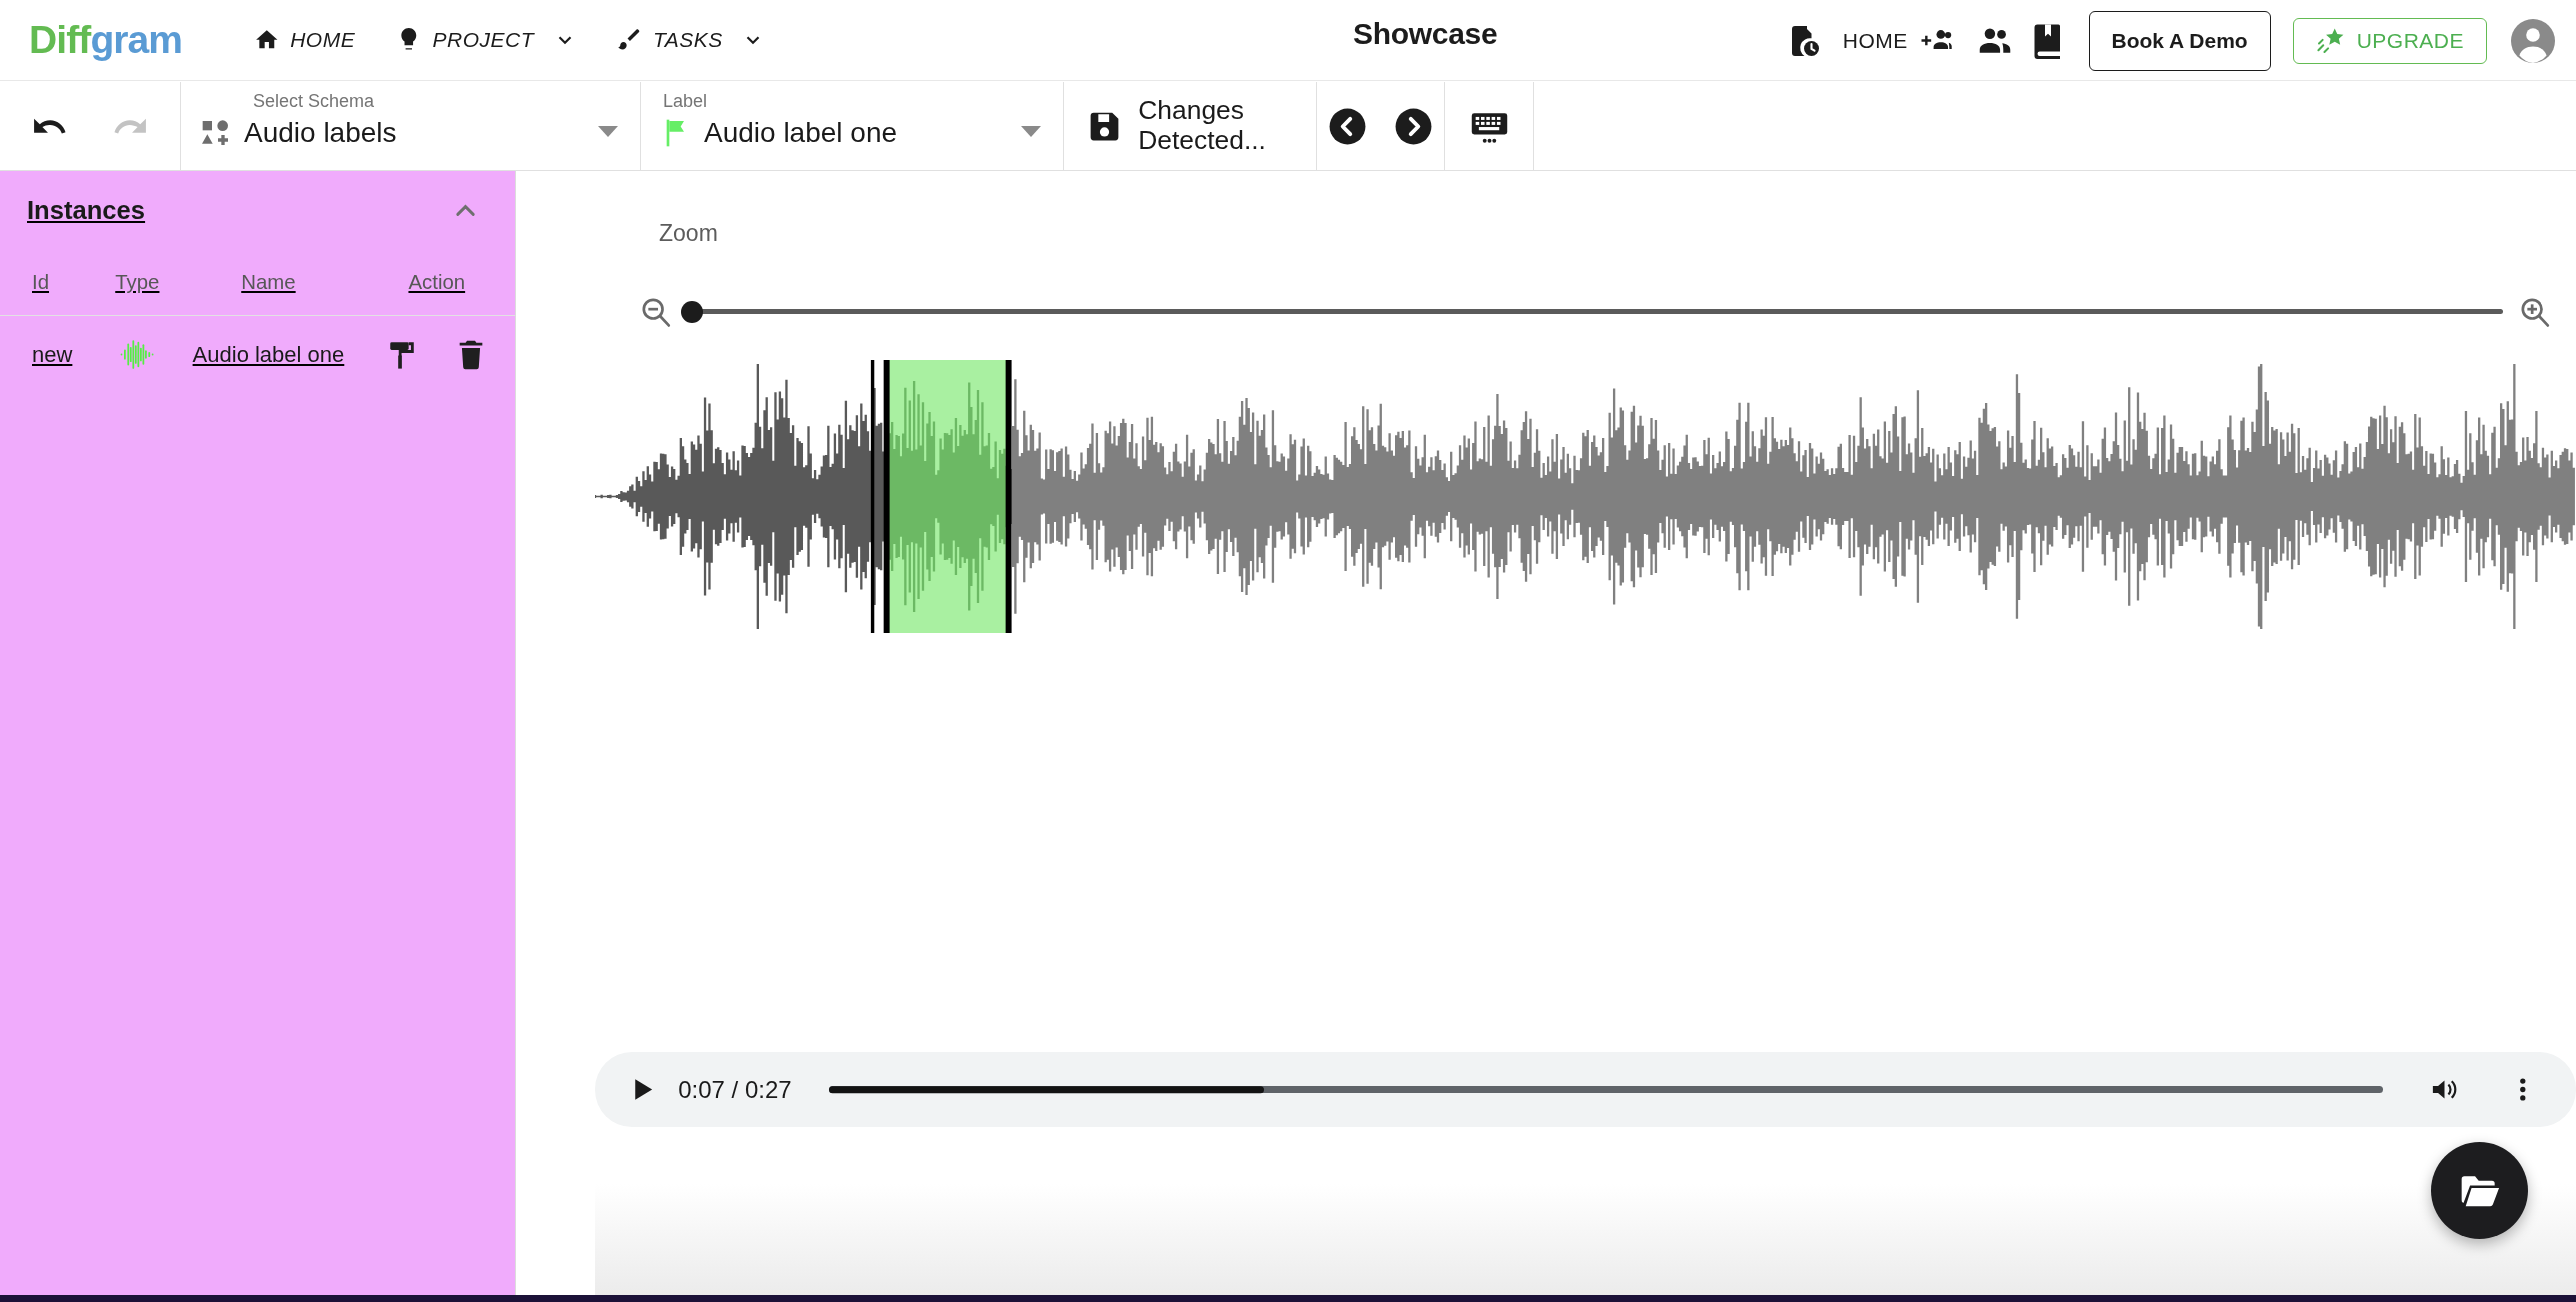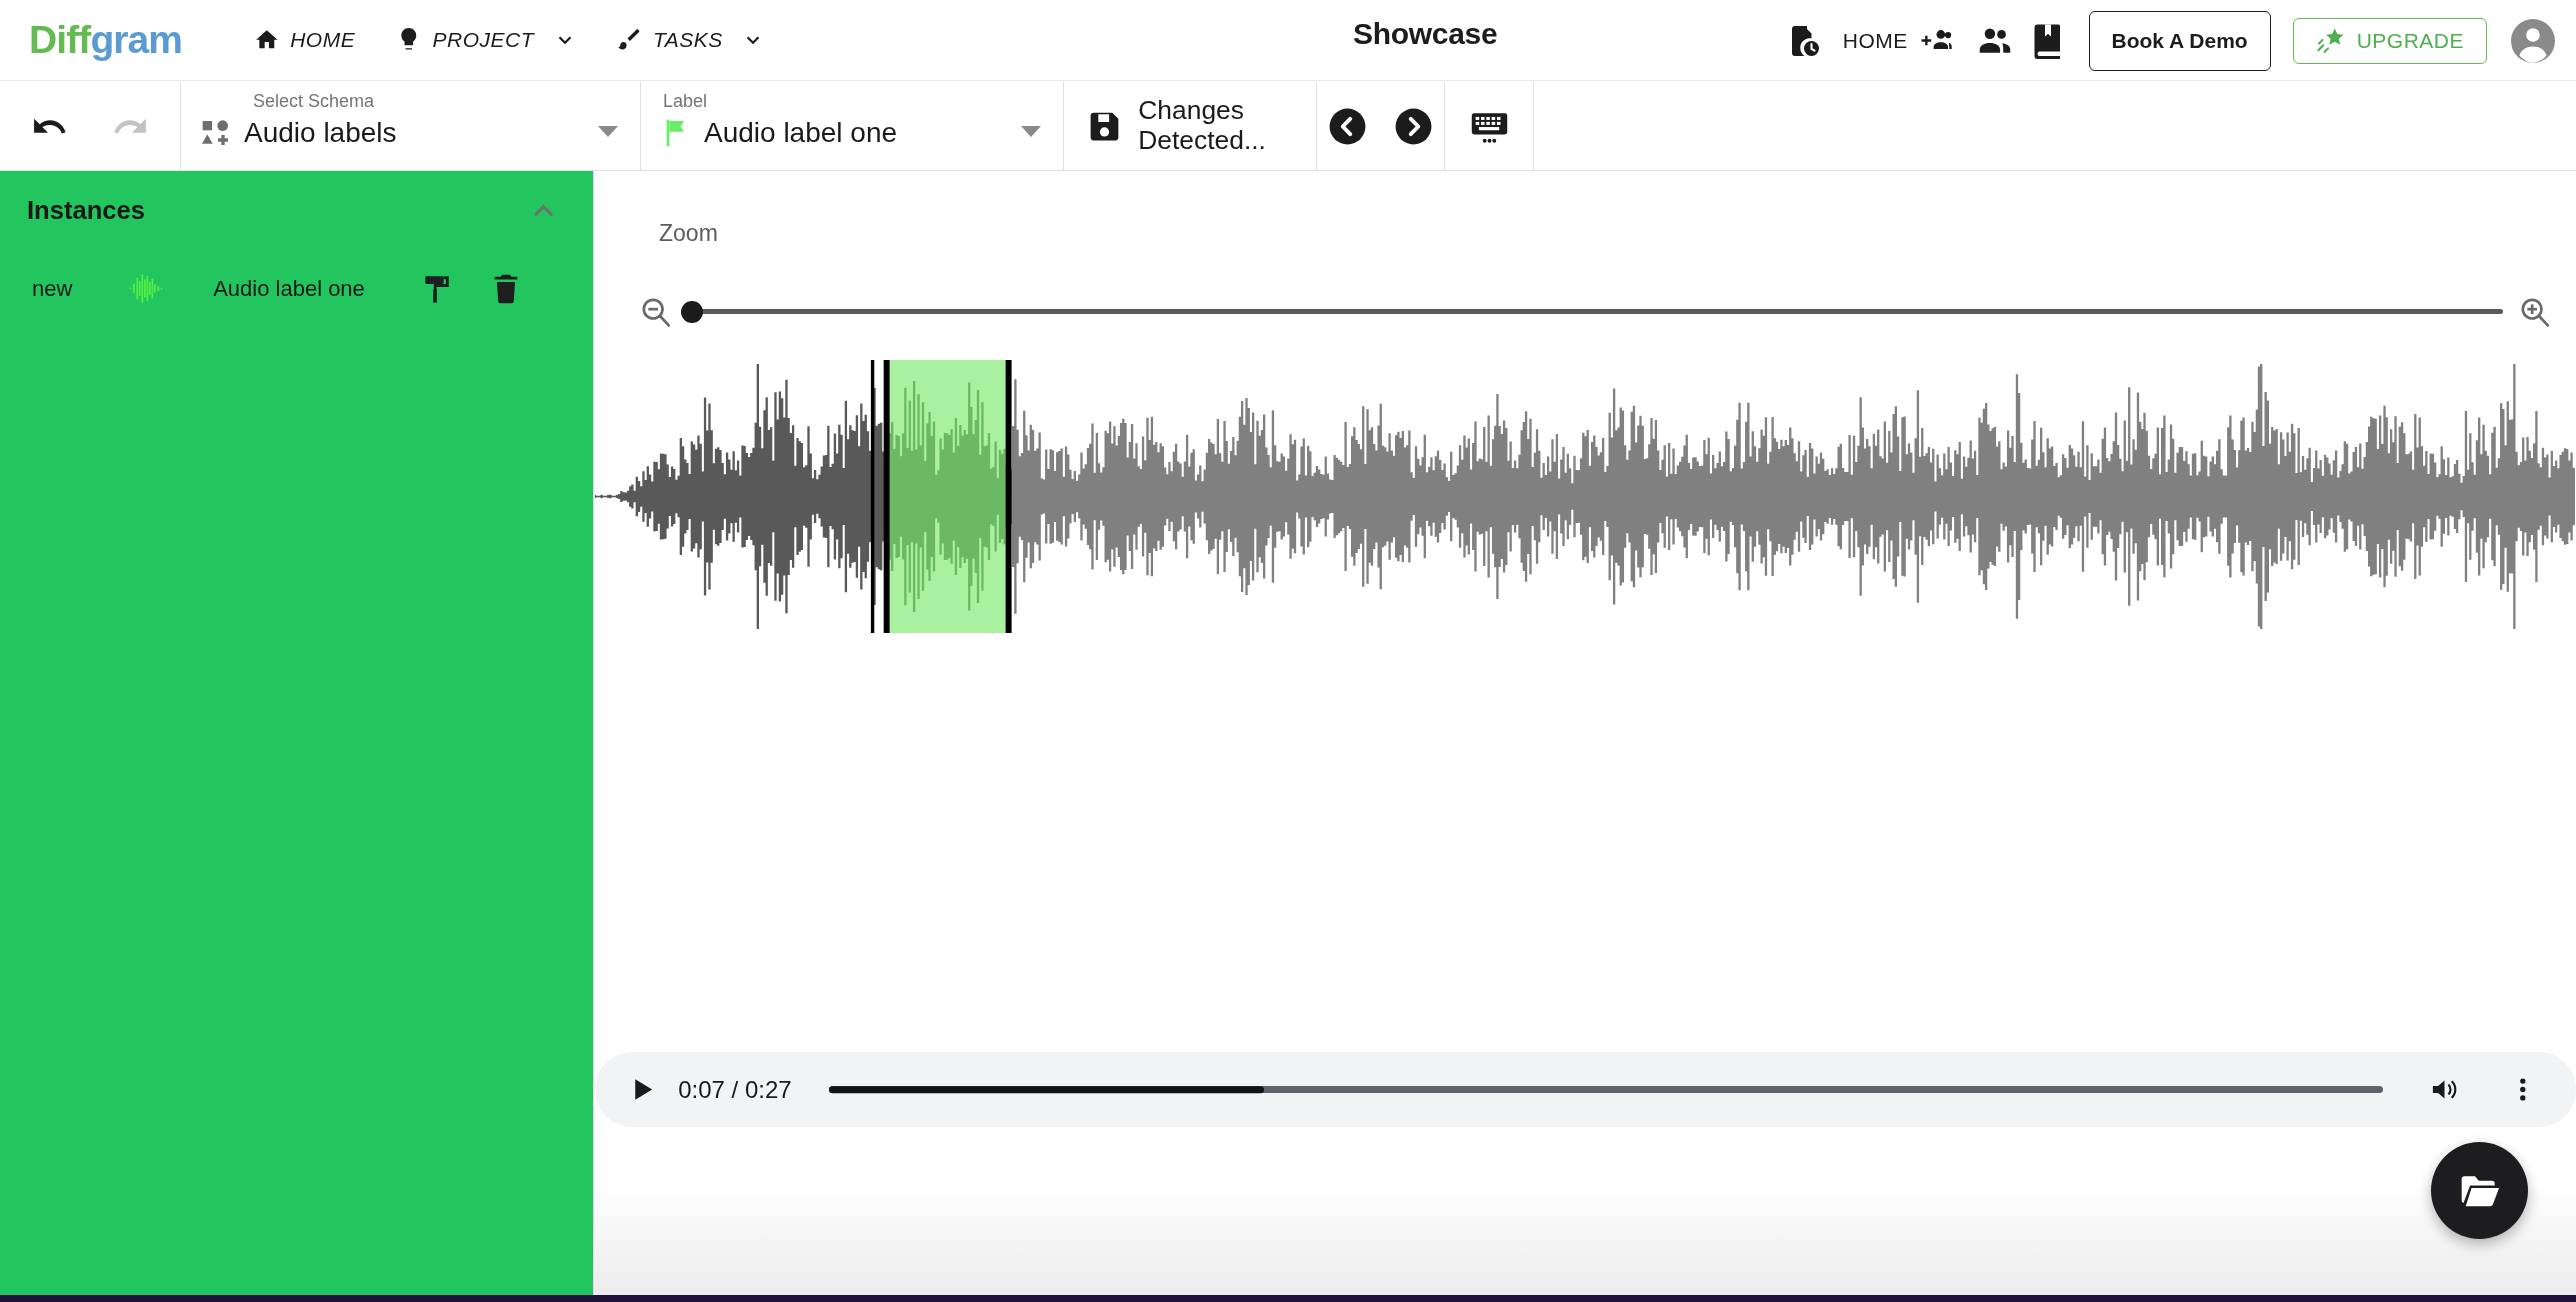--- a/index.html
+++ b/index.html
@@ -106,22 +106,22 @@
     cursor: pointer;
   }
   .save-txt { font-size: 26.4px; line-height: 1.12; color: #1a1a1a; }
   .nav-arrows { width: 128px; justify-content: center; gap: 25.6px; }
   .arrow-btn { cursor: pointer; display:flex; }
   .kb-cell { width: 89px; justify-content: center; cursor: pointer; }
   .tb-rest { flex: 1; }
 
   
   .left-panel {
-    position: absolute; top: 171px; left: 0; width: 594px; height: 1131px;
-    background: #22c55e; border-right: 0.9px solid #dcdcdc;
+    position: absolute; top: 171px; left: 0; width: 516px; height: 1131px;
+    background: #f0abfc; border-right: 0.9px solid #dcdcdc; text-decoration: underline;
   }
   .instances-head {
     height: 79px; display: flex; align-items: center; justify-content: space-between;
     padding: 0 34px 0 27px; cursor: pointer;
   }
   .instances-title { font-size: 25.6px; font-weight: bold; color: #1a1a1a; }
   .tbl-head {
     display: flex; align-items: center; height: 66px;
     border-bottom: 0.9px solid #e2e2e2;
     font-size: 20.4px; color: #575757;
@@ -426,20 +426,26 @@
   <div class="left-panel">
     <div class="instances-head">
       <span class="instances-title">Instances</span>
       <span class="ico">
         <svg width="31" height="31" viewBox="0 0 24 24">
             <path fill="none" stroke="#6f6f6f" stroke-width="2.2" stroke-linecap="round" d="M6 15l6-6 6 6"></path>
           </svg>
       </span>
     </div>
 
+    <div class="tbl-head">
+      <span class="c-id">Id</span>
+      <span class="c-type">Type</span>
+      <span class="c-name">Name</span>
+      <span class="c-act">Action</span>
+    </div>
 
     <div class="tbl-row">
       <span class="c-id">new</span>
       <span class="c-type">
         <span class="ico">
           <svg width="37" height="29" viewBox="0 0 44 34">
             <g stroke="#55ee44" stroke-width="2.1" stroke-linecap="round">
               <line x1="3" y1="17" x2="3" y2="17"></line>
               <line x1="7" y1="12" x2="7" y2="22"></line>
               <line x1="11" y1="5" x2="11" y2="29"></line>

